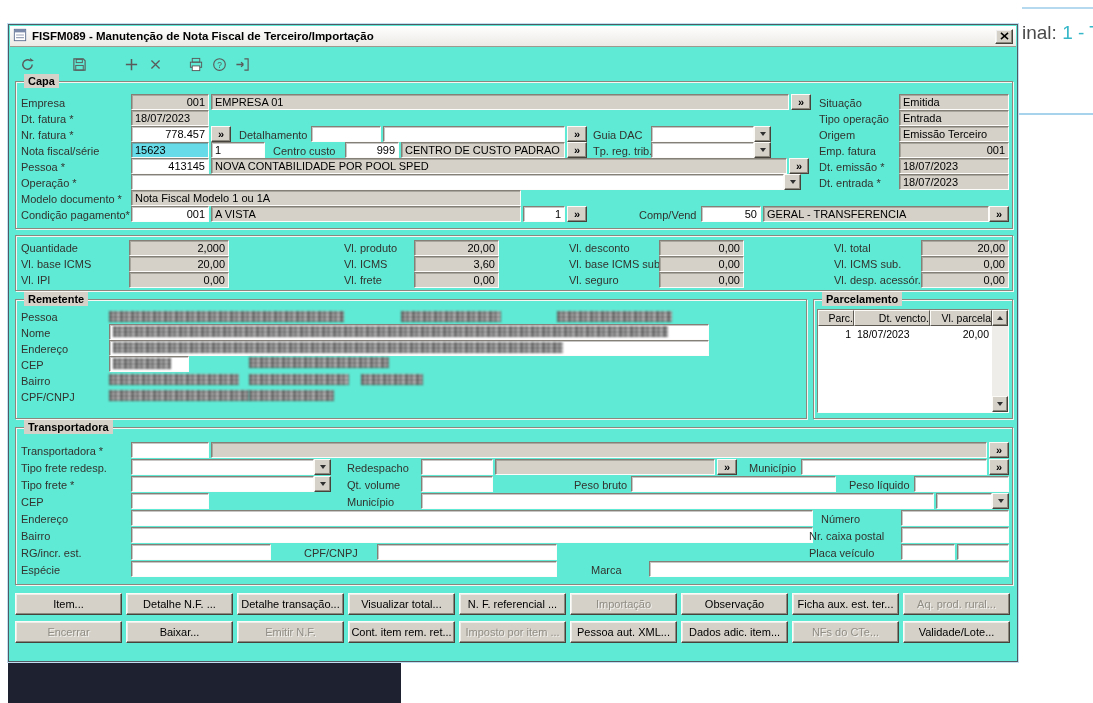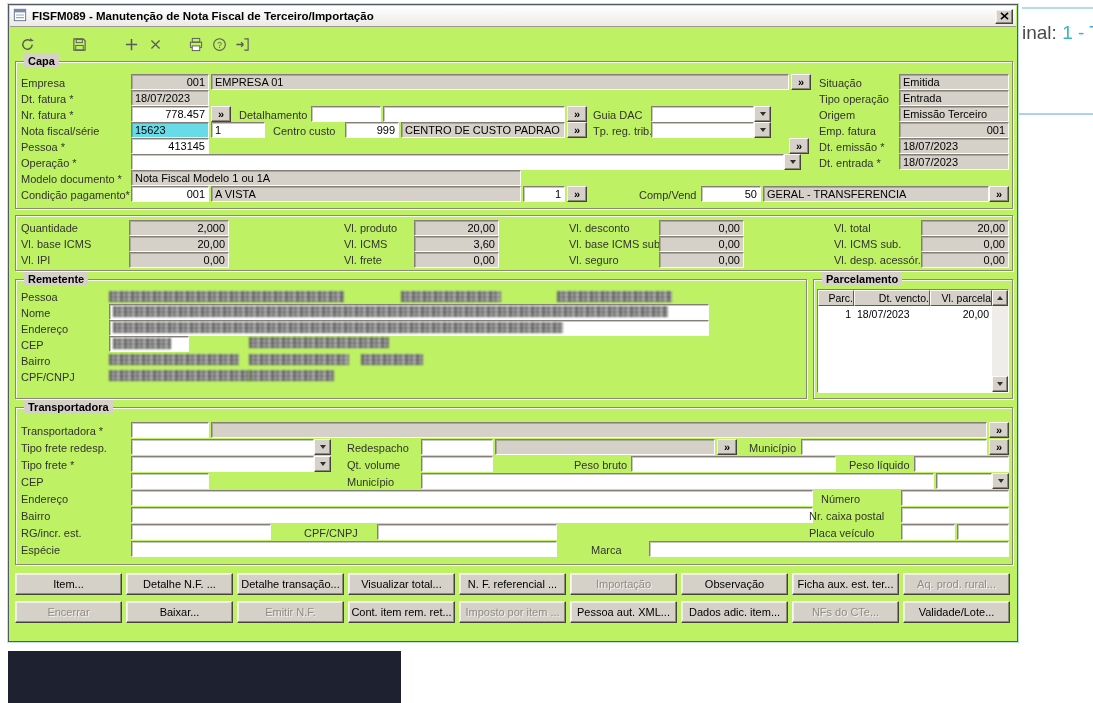--- a/index.html
+++ b/index.html
@@ -2,21 +2,21 @@
 <html><head>
 <meta charset="utf-8">
 <style>
   *{box-sizing:border-box;margin:0;padding:0}
   body{font-family:"Liberation Sans","DejaVu Sans",sans-serif;font-size:11px;color:#000;background:#fff}
   .screen{position:relative;width:1093px;height:703px;background:#fff;overflow:hidden}
   .hline{position:absolute;height:2px}
   .terminal-text{position:absolute;left:1022px;top:22px;font-size:19px;color:#4a4a4a;white-space:nowrap}
   .terminal-text .teal{color:#35b7c8}
   .dark-panel{position:absolute;left:8px;top:651px;width:393px;height:52px;background:#1d2130}
-  .dialog{position:absolute;left:8px;top:4px;width:1010px;height:638px;background:#bef264;border:1px solid #4f5a63;box-shadow:0 0 0 1px #c2ddf0}
+  .dialog{position:absolute;left:8px;top:24px;width:1010px;height:638px;background:#5eead4;border:1px solid #4f5a63;box-shadow:0 0 0 1px #c2ddf0}
   .titlebar{position:absolute;left:1px;top:1px;right:1px;height:21px;background:linear-gradient(#ffffff,#eceae6);border-bottom:1px solid #9d998f;display:flex;align-items:center;gap:5px;padding:0 3px}
   .title-text{flex:1;font-weight:bold;font-size:11.5px;white-space:nowrap;overflow:hidden}
   .close-btn{width:18px;height:15px;background:#d5d1c9;border:1px solid;border-color:#fcfbf8 #46423c #46423c #fcfbf8;box-shadow:inset -1px -1px 0 #8d897f,inset 1px 1px 0 #eee;display:flex;align-items:center;justify-content:center}
   .tool-btn{position:absolute;top:28px;width:24px;height:22px;background:transparent;border:1px solid transparent;display:flex;align-items:center;justify-content:center}
   .lbl{position:absolute;height:16px;line-height:16px;color:#33322f;white-space:nowrap}
   .fld{position:absolute;height:16px;line-height:13px;padding:1px 3px 0;background:#fff;border:1px solid;border-color:#848078 #fdfcfa #fdfcfa #848078;box-shadow:inset 1px 1px 0 rgba(70,66,60,.30);white-space:nowrap;overflow:hidden}
   .ro{background:#d5d1c9}
   .num{text-align:right}
   .sel{background:#68dbe9}
   .zoom{position:absolute;width:20px;height:16px;background:#d5d1c9;border:1px solid;border-color:#fcfbf8 #46423c #46423c #fcfbf8;box-shadow:inset -1px -1px 0 #8d897f;font-weight:bold;text-align:center;line-height:13px;font-size:11px;font-family:inherit;padding:0}
@@ -150,20 +150,21 @@
         <div class="combo-field"></div>
         <button class="combo-btn">
           <span class="tri-dn"></span>
         </button>
       </div>
     <span class="lbl" style="left:810px;top:118px">Emp. fatura</span>
     <div class="fld ro num" style="left:890px;top:117px;width:110px">001</div>
 
     <span class="lbl" style="left:12px;top:134px">Pessoa *</span>
     <div class="fld num" style="left:122px;top:133px;width:78px">413145</div>
+    <div class="fld ro" style="left:202px;top:133px;width:576px">NOVA CONTABILIDADE POR POOL SPED</div>
     <button class="zoom" style="left:780px;top:133px">»</button>
     <span class="lbl" style="left:810px;top:134px">Dt. emissão *</span>
     <div class="fld ro" style="left:890px;top:133px;width:110px">18/07/2023</div>
 
     <span class="lbl" style="left:12px;top:150px">Operação *</span>
     <div class="combo" style="left:122px;top:149px;width:670px">
         <div class="combo-field"></div>
         <button class="combo-btn">
           <span class="tri-dn"></span>
         </button>

